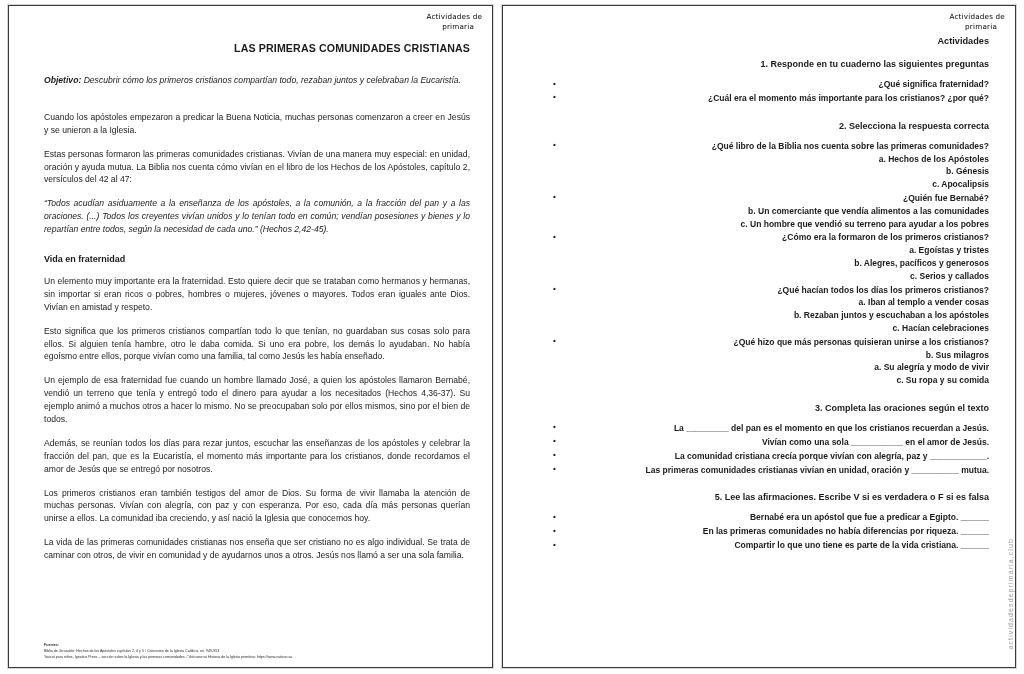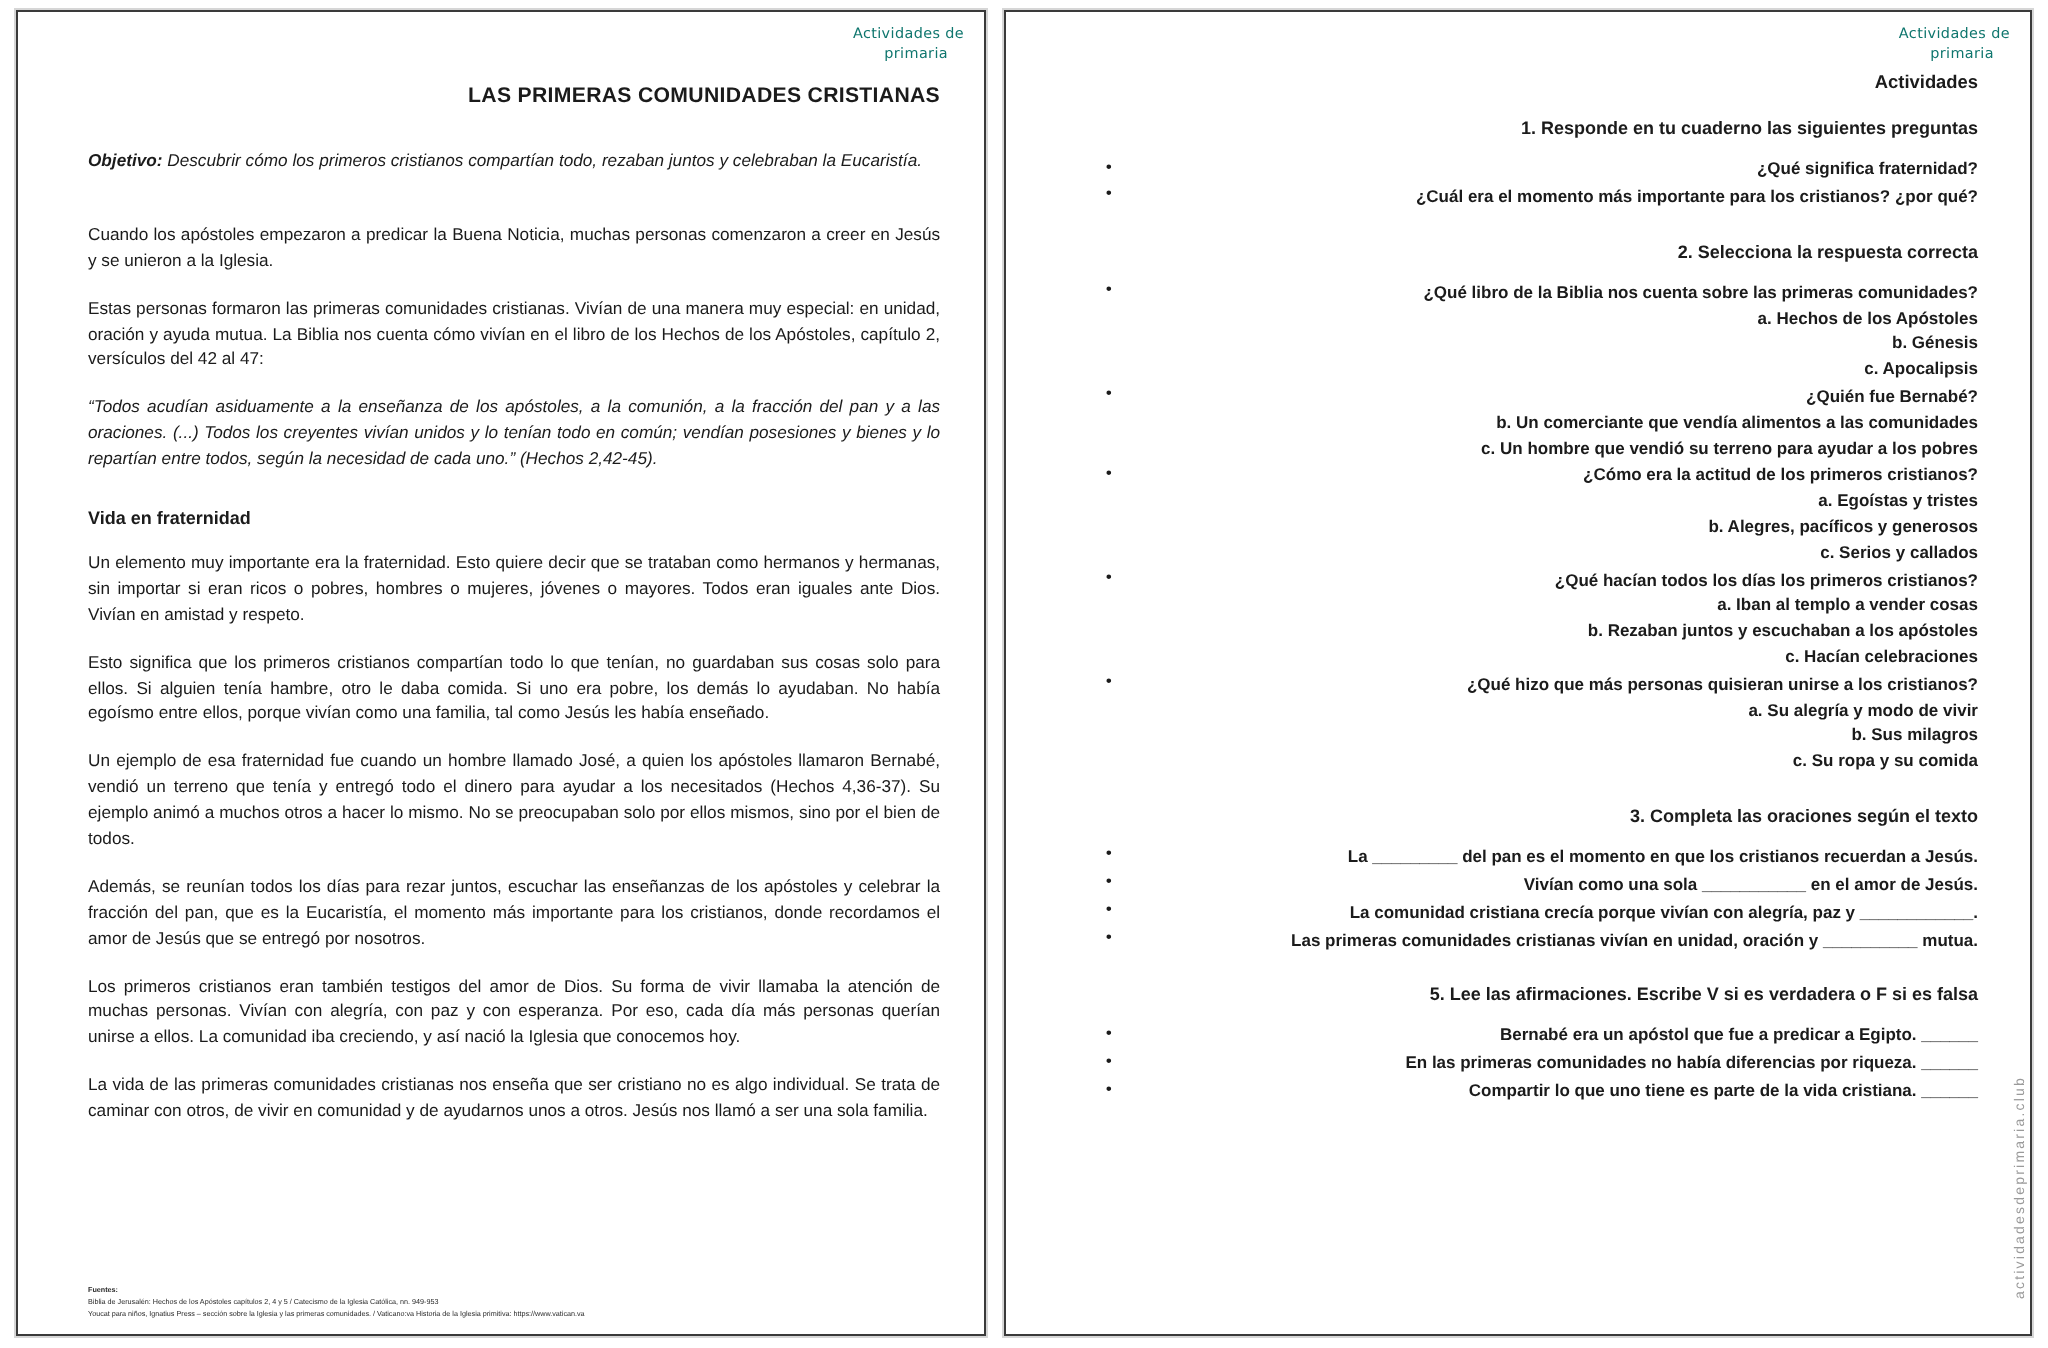--- a/index.html
+++ b/index.html
@@ -34,21 +34,21 @@
   .page-left { width: 486px; }
   .page-right { width: 515px; }
 
   
   .logo {
     position: absolute;
     top: 6px;
     right: 10px;
     text-align: right;
     font-family: "DejaVu Sans", sans-serif;
-    color: #0f766e;
+    color: #000000;
     line-height: 1.45;
     letter-spacing: .2px;
   }
   .logo .l1 { font-size: 7.2px; display: block; }
   .logo .l2 { font-size: 7.2px; display: block; margin-right: 8px; }
 
   
   .side-watermark {
     position: absolute;
     right: 1px;
@@ -236,42 +236,42 @@
 
           <li class="mcq">
             <span>¿Quién fue Bernabé?</span>
             <ul class="opts">
               <li>b. Un comerciante que vendía alimentos a las comunidades</li>
               <li>c. Un hombre que vendió su terreno para ayudar a los pobres</li>
             </ul>
           </li>
 
           <li class="mcq">
-            <span>¿Cómo era la actitud de los primeros cristianos?</span>
+            <span>¿Cómo era la formaron de los primeros cristianos?</span>
             <ul class="opts">
               <li>a. Egoístas y tristes</li>
               <li>b. Alegres, pacíficos y generosos</li>
               <li>c. Serios y callados</li>
             </ul>
           </li>
 
           <li class="mcq">
             <span>¿Qué hacían todos los días los primeros cristianos?</span>
             <ul class="opts">
               <li>a. Iban al templo a vender cosas</li>
               <li>b. Rezaban juntos y escuchaban a los apóstoles</li>
               <li>c. Hacían celebraciones</li>
             </ul>
           </li>
 
           <li class="mcq">
             <span>¿Qué hizo que más personas quisieran unirse a los cristianos?</span>
             <ul class="opts">
+              <li>b. Sus milagros</li>
               <li>a. Su alegría y modo de vivir</li>
-              <li>b. Sus milagros</li>
               <li>c. Su ropa y su comida</li>
             </ul>
           </li>
 
         </ul>
       </div>
 
       <div class="sec">
         <h3 class="sec-title">3. Completa las oraciones según el texto</h3>
         <ul class="bullets">

